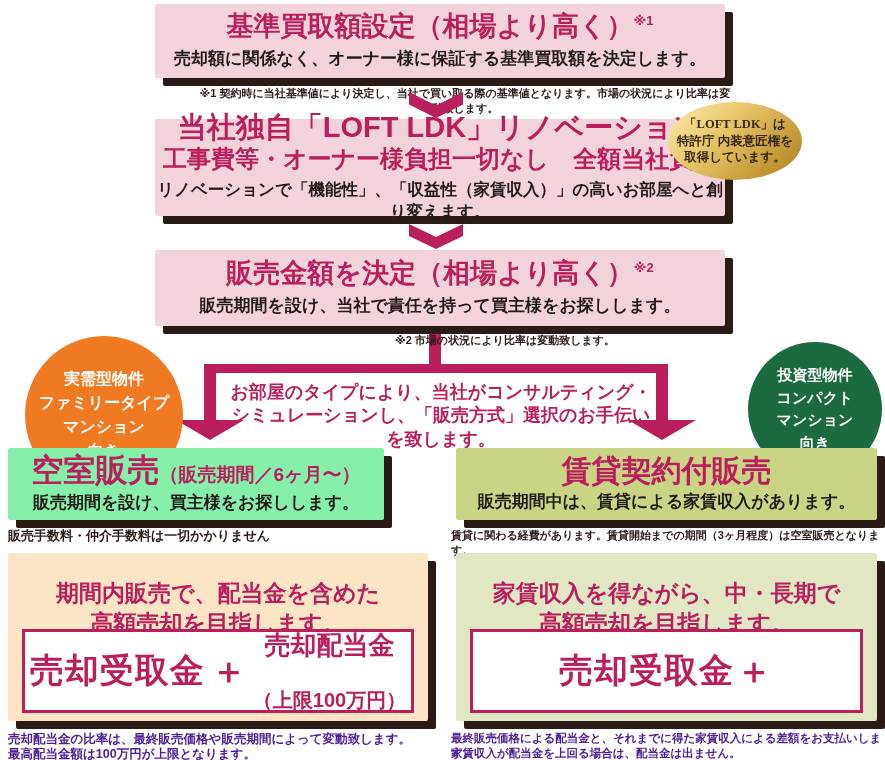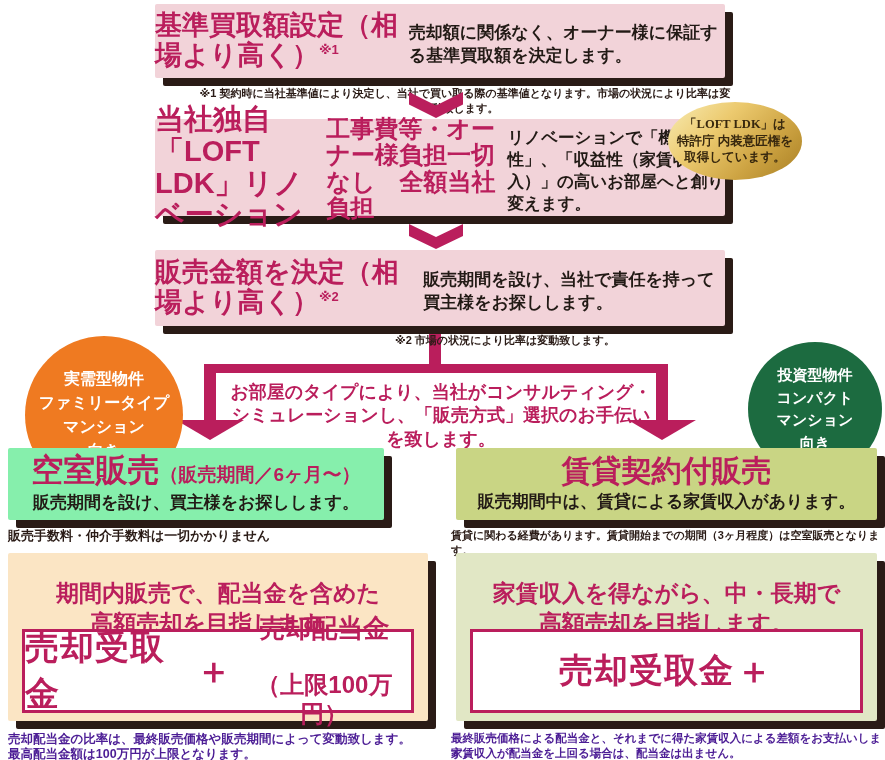--- a/index.html
+++ b/index.html
@@ -5,21 +5,21 @@
   html,body{margin:0;padding:0;background:#ffffff;}
   .canvas{
     position:relative;width:885px;height:760px;overflow:hidden;background:#ffffff;
     font-family:"Liberation Sans","DejaVu Sans",sans-serif;
   }
   .abs{position:absolute;}
   
   .stepbox{
     left:155px;width:570px;background:#f2d3d9;z-index:2;
     box-shadow:8px 8px 0 #2a1b16;border-radius:2px;
-    display:flex;flex-direction:row;justify-content:center;align-items:center;
+    display:flex;flex-direction:column;justify-content:center;align-items:center;text-align:center;
   }
   .step-title{color:#ba1e5c;font-weight:bold;font-size:27px;line-height:1.1;}
   .step-title sup{font-size:13px;font-weight:bold;vertical-align:super;}
   .step-sub{color:#221a15;font-weight:bold;font-size:17px;margin-top:6px;}
   .small-note{color:#2a1b16;font-size:11px;font-weight:bold;z-index:1;}
   
   .chev{width:54px;height:26px;background:#ba1e5c;z-index:3;
     clip-path:polygon(0 0,50% 52%,100% 0,100% 48%,50% 100%,0 48%);}
   
   .bar{background:#ba1e5c;z-index:0;}
@@ -43,21 +43,21 @@
   .resultbox{top:553px;height:168px;z-index:2;box-shadow:8px 8px 0 #2a1b16;border-radius:2px;}
   .result-left{left:8px;width:420px;background:#fbe5c4;}
   .result-right{left:456px;width:421px;background:#e1e7c5;}
   .result-heading{color:#ba1e5c;font-weight:bold;font-size:23px;line-height:1.3;text-align:center;padding-top:26px;}
   .formulabox{position:absolute;left:14px;right:14px;top:76px;height:78px;background:#ffffff;
     border:3px solid #ba1e5c;display:flex;justify-content:center;align-items:center;}
   .f-main{color:#ba1e5c;font-weight:bold;font-size:34px;letter-spacing:1px;}
   .f-plus{color:#ba1e5c;font-weight:bold;font-size:36px;margin:0 6px;}
   .f-col{color:#ba1e5c;font-weight:bold;text-align:center;line-height:1.2;}
   .f-col .l1a{font-size:26px;}
-  .f-col .l2a{font-size:24px;margin-top:27px;}
+  .f-col .l2a{font-size:20px;margin-top:27px;}
   .f-col .l1b{font-size:21px;}
   .f-col .l2b{font-size:21px;}
   .bottom-note{color:#4c1d95;font-weight:bold;z-index:1;}
   
   .badge{left:668px;top:102px;width:134px;height:78px;border-radius:50%;z-index:5;
     background:linear-gradient(135deg,#f8ecb4 0%,#ecca6f 35%,#cda342 68%,#a87f23 100%);
     display:flex;flex-direction:column;justify-content:center;align-items:center;text-align:center;
     font-family:"Liberation Serif","DejaVu Serif",serif;font-weight:bold;font-size:12.5px;
     line-height:1.35;color:#38280e;}
 </style>

